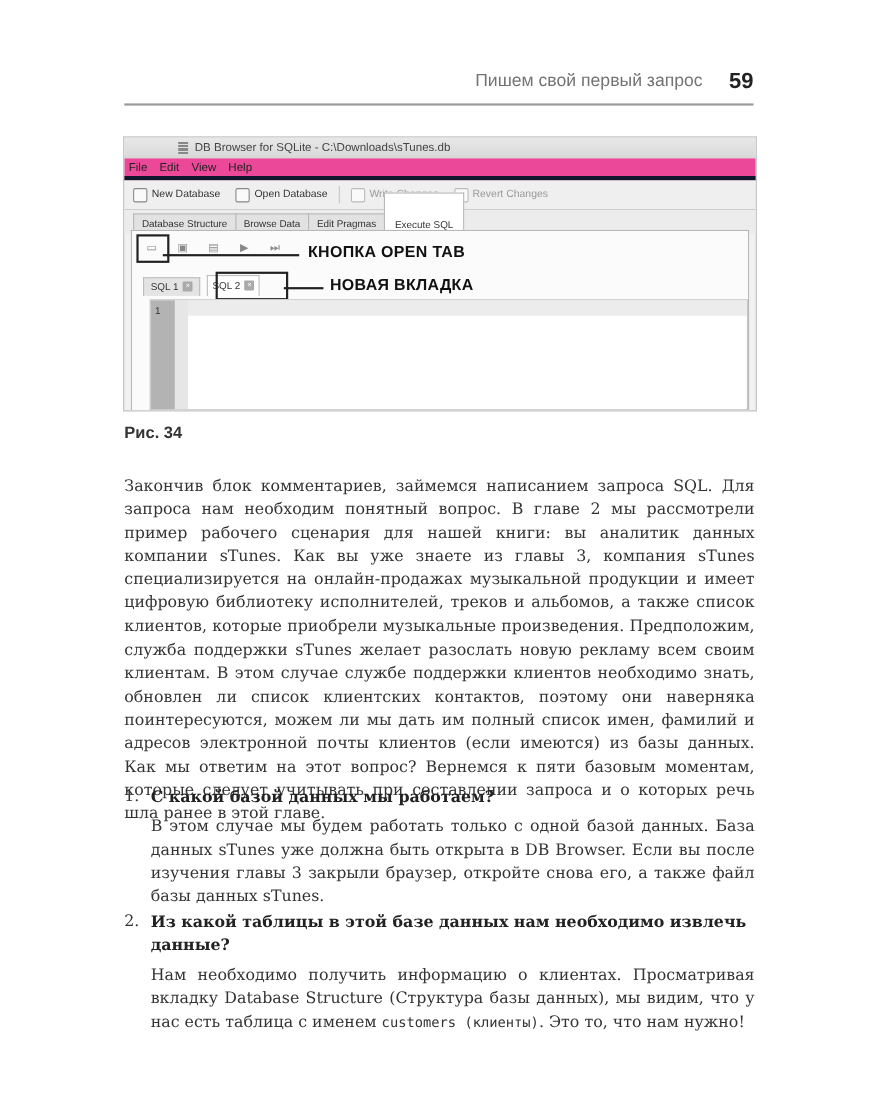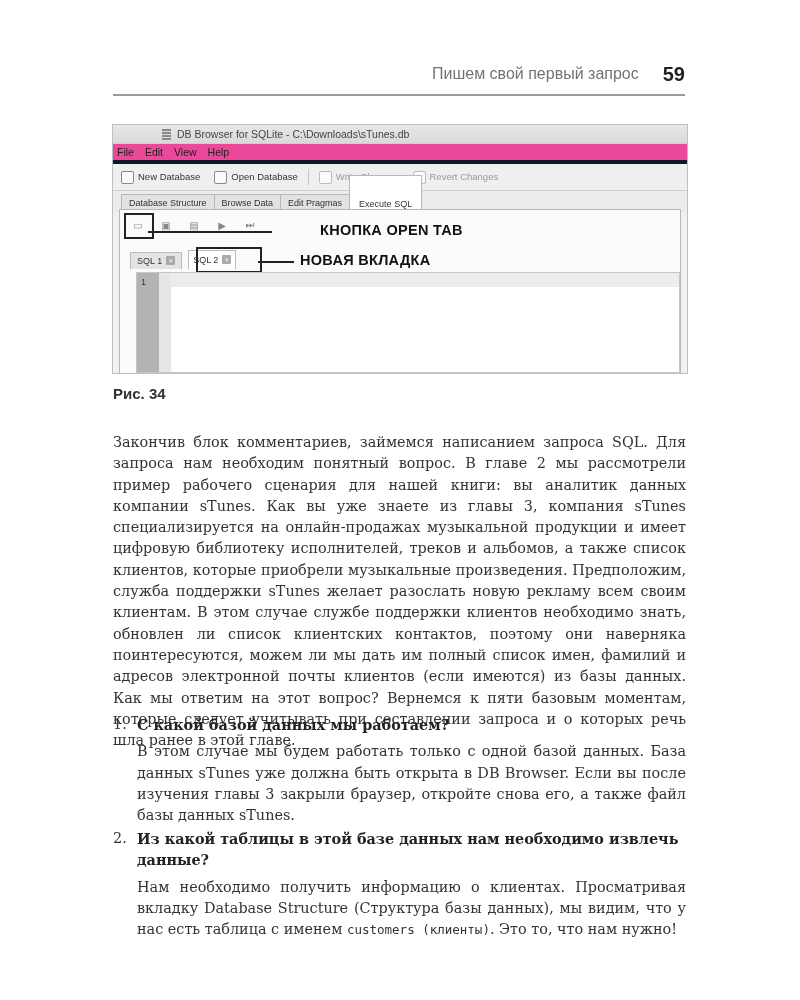--- a/index.html
+++ b/index.html
@@ -98,21 +98,21 @@
   <div class="panel">
     <div class="sqltools">
       <div class="ti">▭</div>
       <div class="ti">▣</div>
       <div class="ti">▤</div>
       <div class="ti">▶</div>
       <div class="ti">⏭</div>
       <div class="openbox"></div>
     </div>
     <div class="callline" style="left:28px; top:21px; width:124px;"></div>
-    <div class="callout" style="left:160px; top:12px;margin-left:40px;">КНОПКА OPEN TAB</div>
+    <div class="callout" style="left:160px; top:12px;">КНОПКА OPEN TAB</div>
 
     <div class="sqltabs">
       <div class="sqltab">
           <span>SQL 1</span>
           <span class="xbtn">×</span>
         </div>
       <div class="sqltab new">
           <span>SQL 2</span>
           <span class="xbtn">×</span>
         </div>

